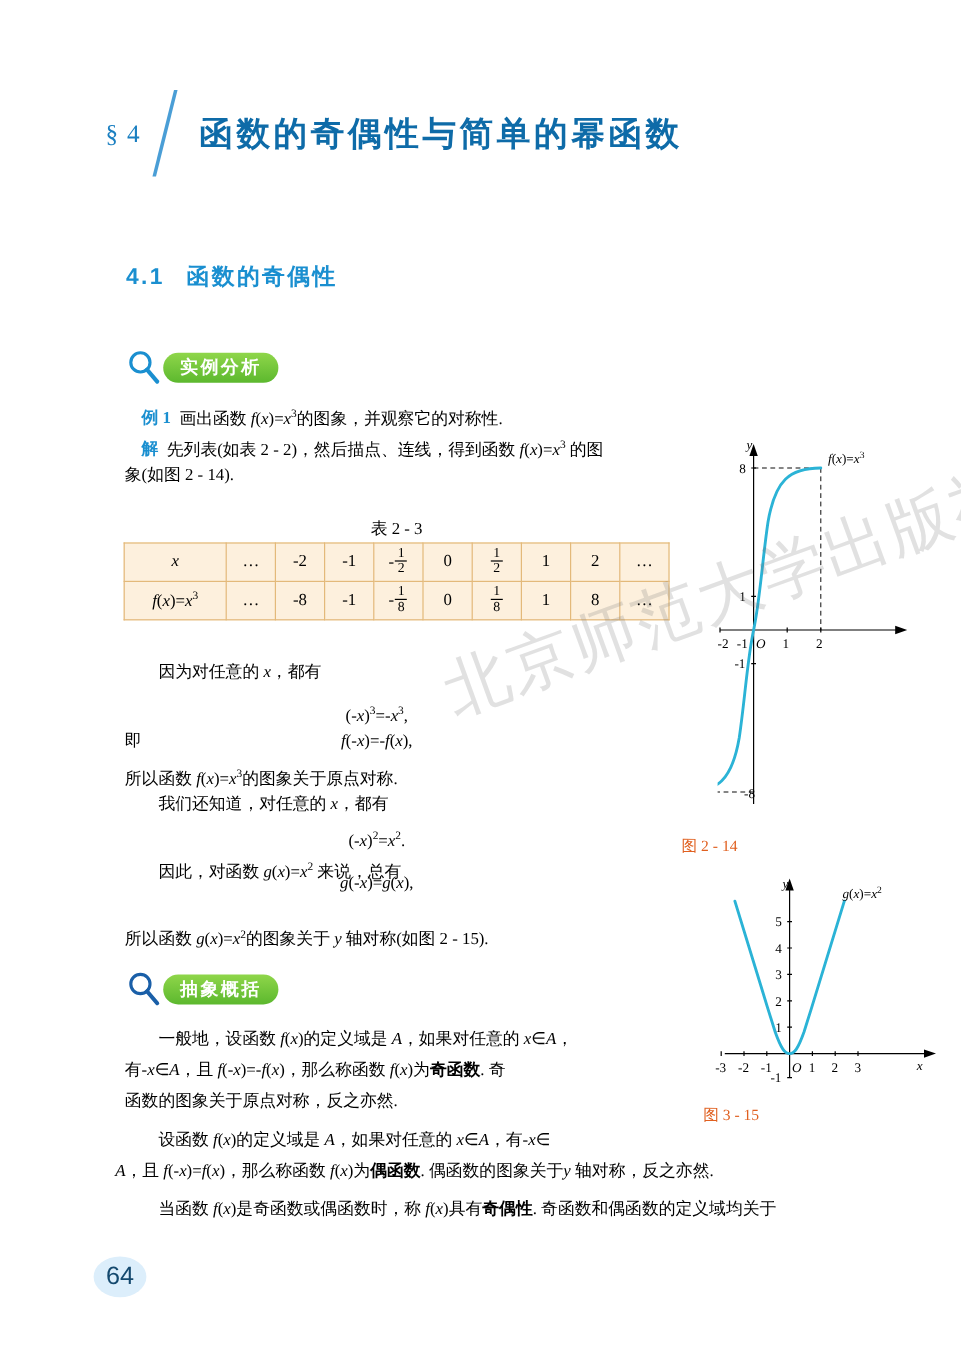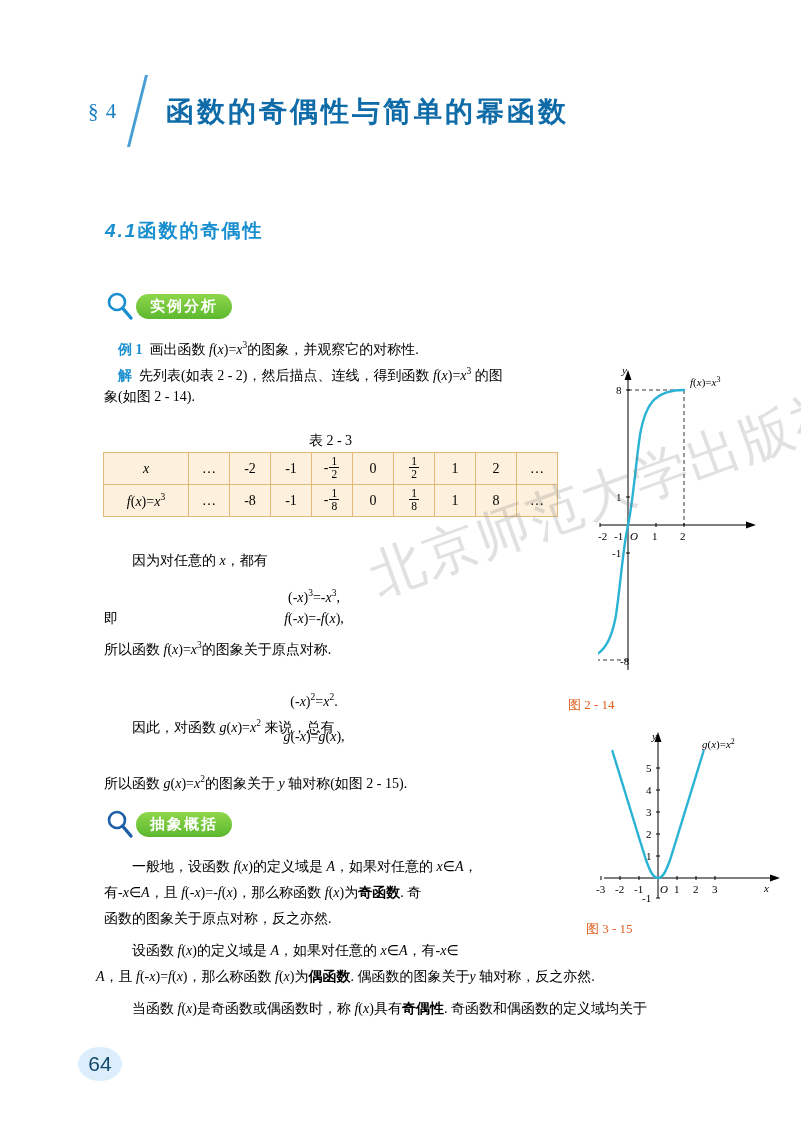--- a/index.html
+++ b/index.html
@@ -63,21 +63,21 @@
   .subsec {
     position: absolute;
     left: 105px;
     top: 218px;
     font-size: 19px;
     font-weight: bold;
     color: #1a8fd0;
     font-family: "Liberation Sans", sans-serif;
     letter-spacing: 2px;
   }
-  .subsec .num { margin-right: 0; font-style: italic; }
+  .subsec .num { margin-right: 18px; }
 
   
   .pill {
     position: absolute;
     height: 25px;
     border-radius: 13px;
     background: linear-gradient(to bottom, #8fd64a, #5cb82e);
     color: #ffffff;
     font-size: 15px;
     font-weight: bold;
@@ -287,20 +287,23 @@
   </div>
 
   <div class="para ctr" style="left:104px; top:606px; width:420px;">
     <span><span class="it">f</span>(-<span class="it">x</span>)=-<span class="it">f</span>(<span class="it">x</span>),</span>
   </div>
 
   <div class="para" style="left:104px; top:632px; width:470px;">
     <span>所以函数 <span class="it">f</span>(<span class="it">x</span>)=<span class="it">x</span><sup>3</sup>的图象关于原点对称.</span>
   </div>
 
+  <div class="para" style="left:104px; top:658px; width:470px;">
+    <span style="margin-left:28px;"></span><span>我们还知道，对任意的 <span class="it">x</span>，都有</span>
+  </div>
 
   <div class="para ctr" style="left:104px; top:684px; width:420px;">
     <span>(-<span class="it">x</span>)<sup>2</sup>=<span class="it">x</span><sup>2</sup>.</span>
   </div>
 
   <div class="para" style="left:104px; top:710px; width:470px;">
     <span style="margin-left:28px;"></span><span>因此，对函数 <span class="it">g</span>(<span class="it">x</span>)=<span class="it">x</span><sup>2</sup> 来说，总有</span>
   </div>
 
   <div class="para ctr" style="left:104px; top:724px; width:420px;">

